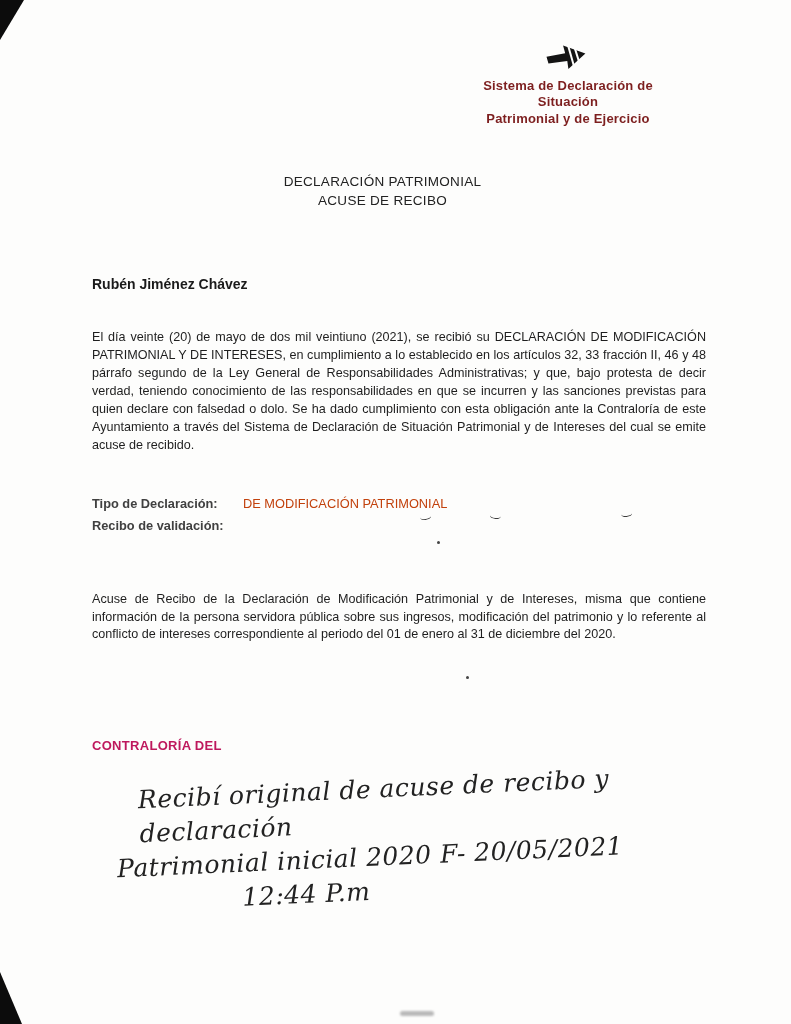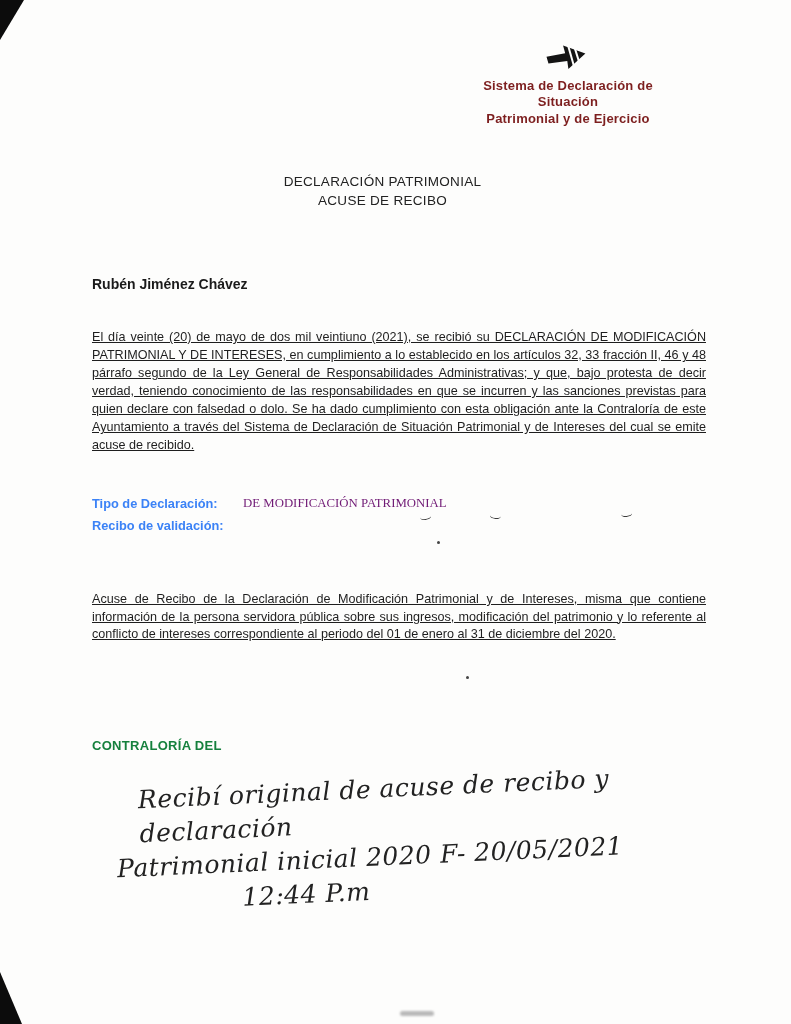--- a/index.html
+++ b/index.html
@@ -67,21 +67,20 @@
     color: #1a1a1a;
   }
   .para {
     position: absolute;
     left: 92px;
     width: 614px;
     font-size: 12.6px;
     line-height: 18px;
     text-align: justify;
     color: #1e1e1e;
-    text-decoration: underline;
   }
   .para-1 { top: 328px; }
   .para-2 { top: 591px; line-height: 17.5px; }
 
   
   .fields {
     position: absolute;
     top: 496px;
     left: 92px;
     width: 614px;
@@ -89,32 +88,32 @@
   }
   .field-row {
     display: flex;
     height: 22px;
     align-items: flex-start;
   }
   .field-label {
     width: 151px;
     font-weight: bold;
     flex: 0 0 151px;
-    color: #3b82f6;
-  }
-  .field-value { color: #701a75; font-family: Liberation Serif, serif; }
+    color: #404040;
+  }
+  .field-value { color: #c2410c; }
 
   .office {
     position: absolute;
     top: 738px;
     left: 92px;
     font-size: 13px;
     font-weight: bold;
     letter-spacing: 0.3px;
-    color: #15803d;
+    color: #be185d;
   }
 
   
   .handwriting {
     position: absolute;
     top: 770px;
     left: 112px;
     width: 640px;
     transform: rotate(-2.6deg);
     font-family: "DejaVu Serif", serif;

